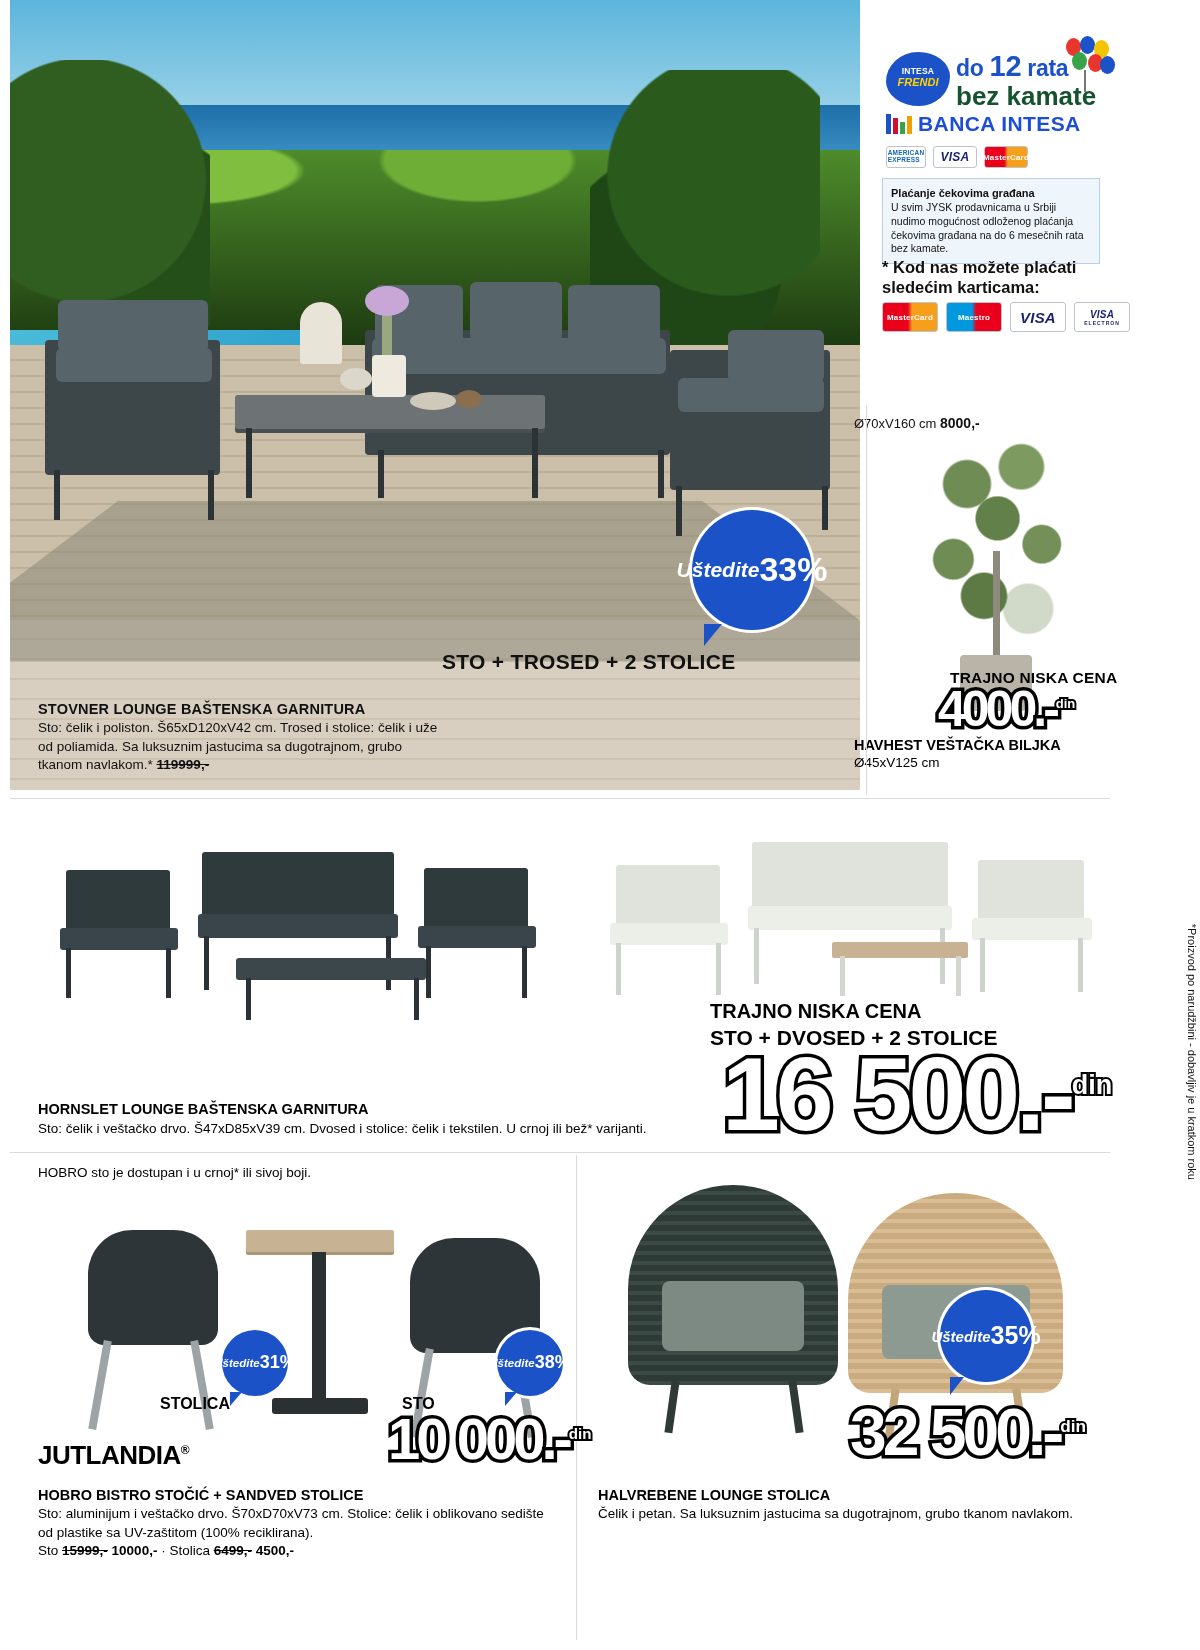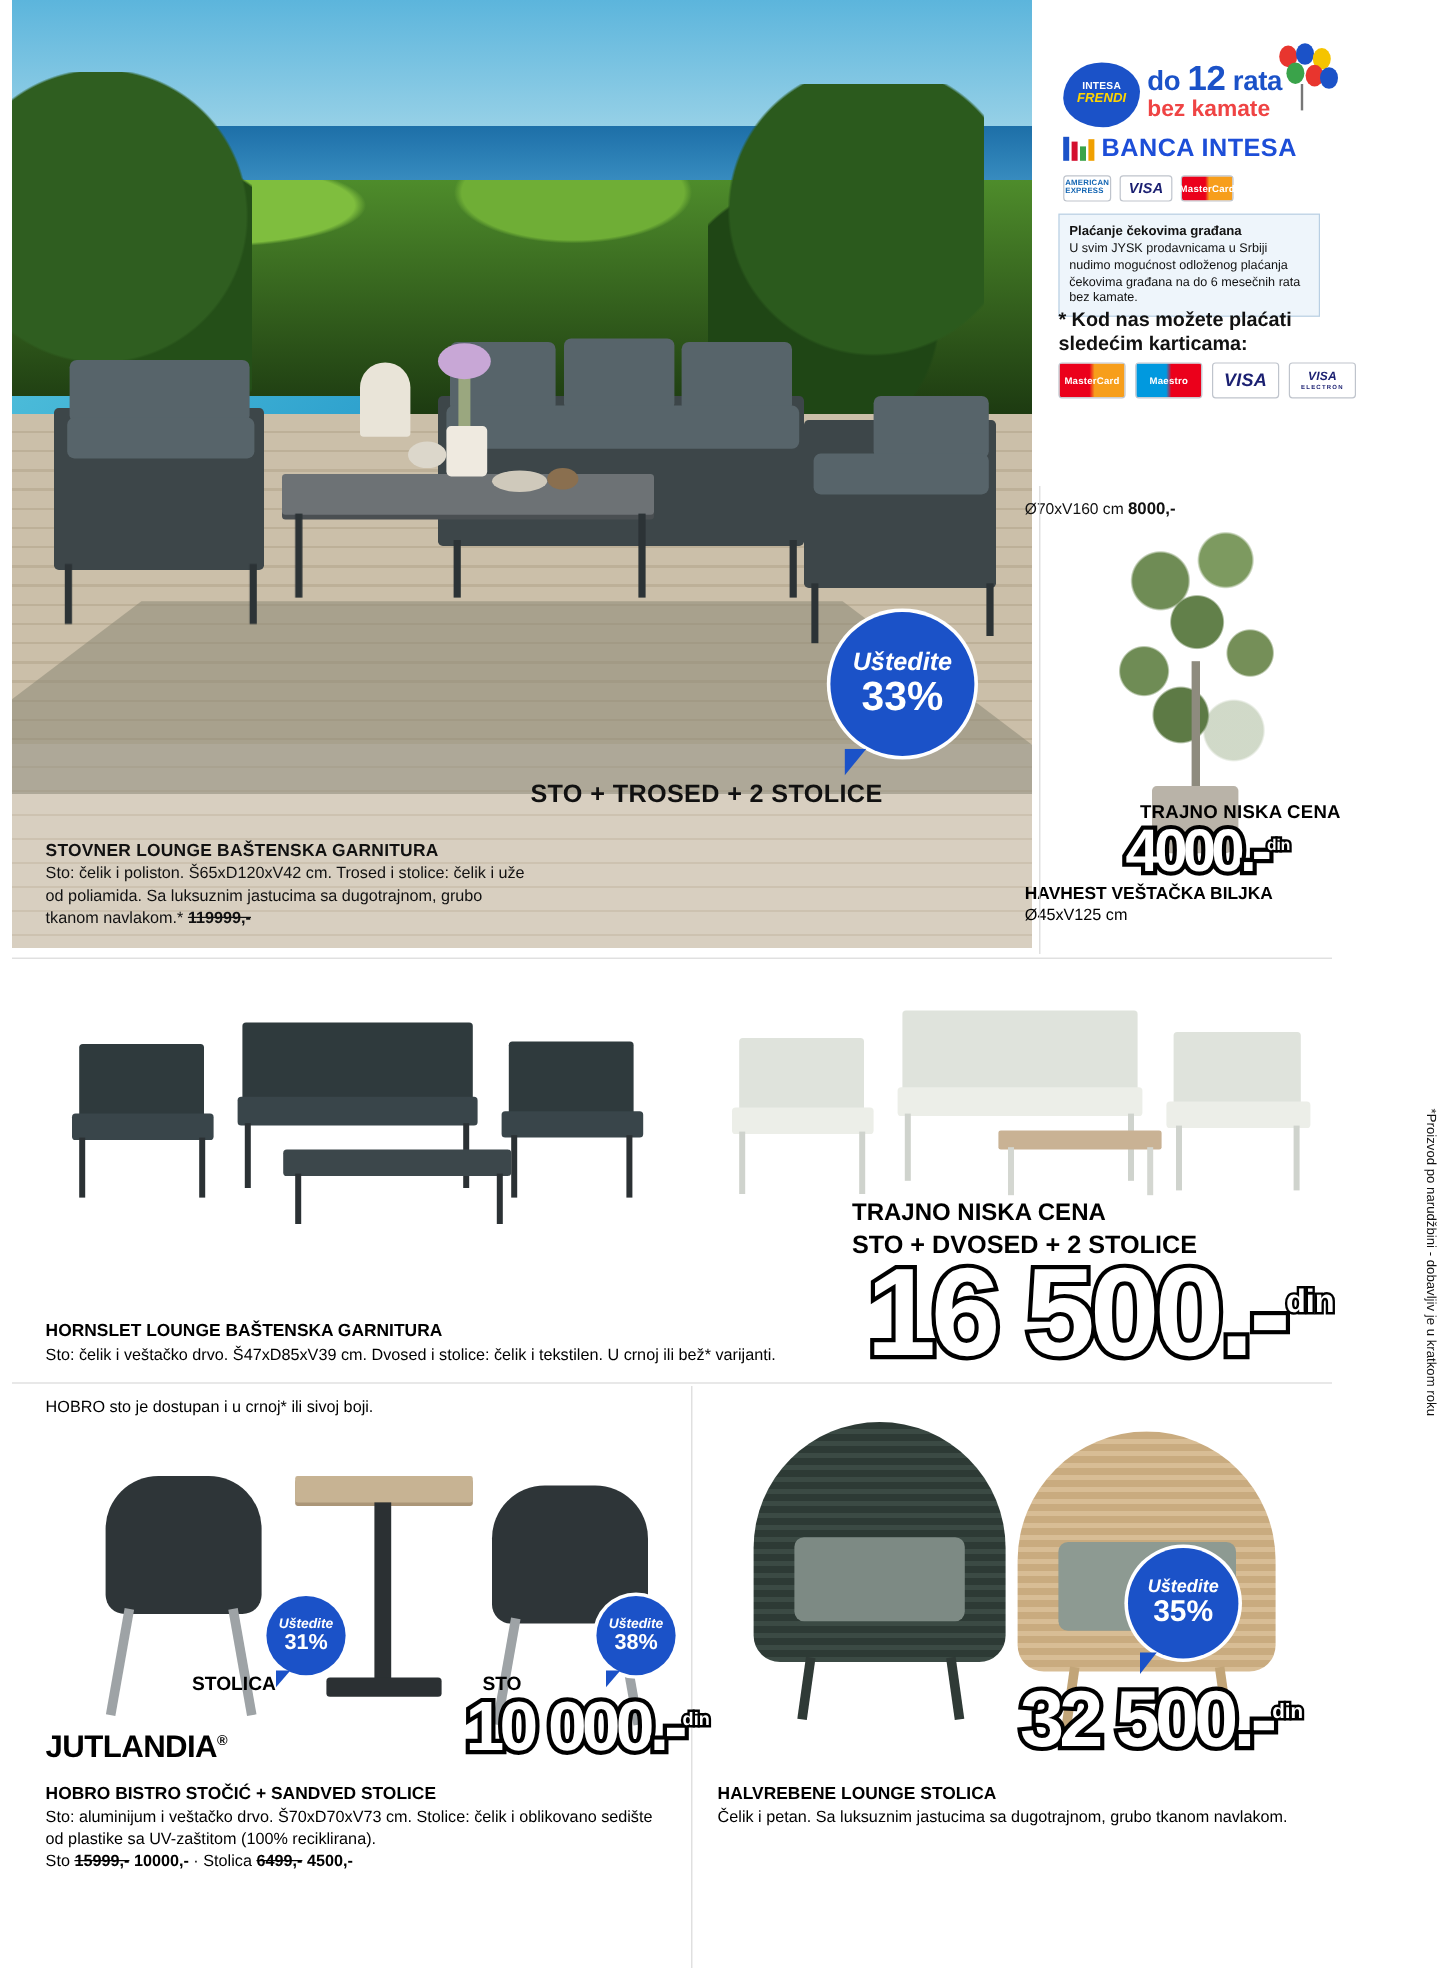--- a/index.html
+++ b/index.html
@@ -80,21 +80,21 @@
   }
   .din {
     font-size: .26em; -webkit-text-stroke: 4px #000; letter-spacing:0;
     vertical-align: super;
   }
 
   
   .bubble {
     position:absolute; border-radius:50%;
     background:#1b52c8; color:#fff; text-align:center;
-    display:flex; flex-direction:column; align-items:center; justify-content:center;
+    display:flex; align-items:center; justify-content:center;
     font-weight:bold; box-shadow:0 0 0 3px #fff;
   }
   .bubble .s1 { font-style:italic; }
   .bubble:after {
     content:""; position:absolute; width:0; height:0;
   }
 
   
   .rcol { position:absolute; left:868px; top:0; width:332px; height:790px; }
   .bank-box { position:absolute; left:0; top:0; width:242px; height:392px; background:#fff; }
@@ -109,21 +109,21 @@
     border-radius:50% 50% 48% 52% / 55% 45% 55% 45%;
   }
   .frendi .t1 { position:absolute; left:0; right:0; top:14px; text-align:center;
                 color:#fff; font-size:8.5px; font-weight:bold; letter-spacing:.2px;}
   .frendi .t2 { position:absolute; left:0; right:0; top:24px; text-align:center;
                 color:#ffd400; font-size:11px; font-weight:bold; font-style:italic;}
 
   .rate-txt { position:absolute; left:88px; top:50px; width:150px; }
   .ratebig { color:#1b52c8; font-weight:bold; font-size:23px; letter-spacing:-.3px; }
   .ratebig .n { font-size:29px; }
-  .rate2 { color:#ef4444; font-weight:bold; font-size:19px; margin-top:-2px;}
+  .rate2 { color:#14532d; font-weight:bold; font-size:26px; margin-top:-2px;}
 
   .balloons { position:absolute; left:196px; top:36px; width:54px; height:56px; }
   .balloons i { position:absolute; width:15px; height:18px; border-radius:50%; display:block;}
 
   .intesa { position:absolute; left:18px; top:112px; width:210px; display:flex; align-items:center; gap:6px;}
   .intesa-mark { width:26px; height:20px;
      background:
        linear-gradient(#1b52c8,#1b52c8) 0 0/5px 20px no-repeat,
        linear-gradient(#d40f2e,#d40f2e) 7px 4px/5px 16px no-repeat,
        linear-gradient(#3aa34a,#3aa34a) 14px 8px/5px 12px no-repeat,

